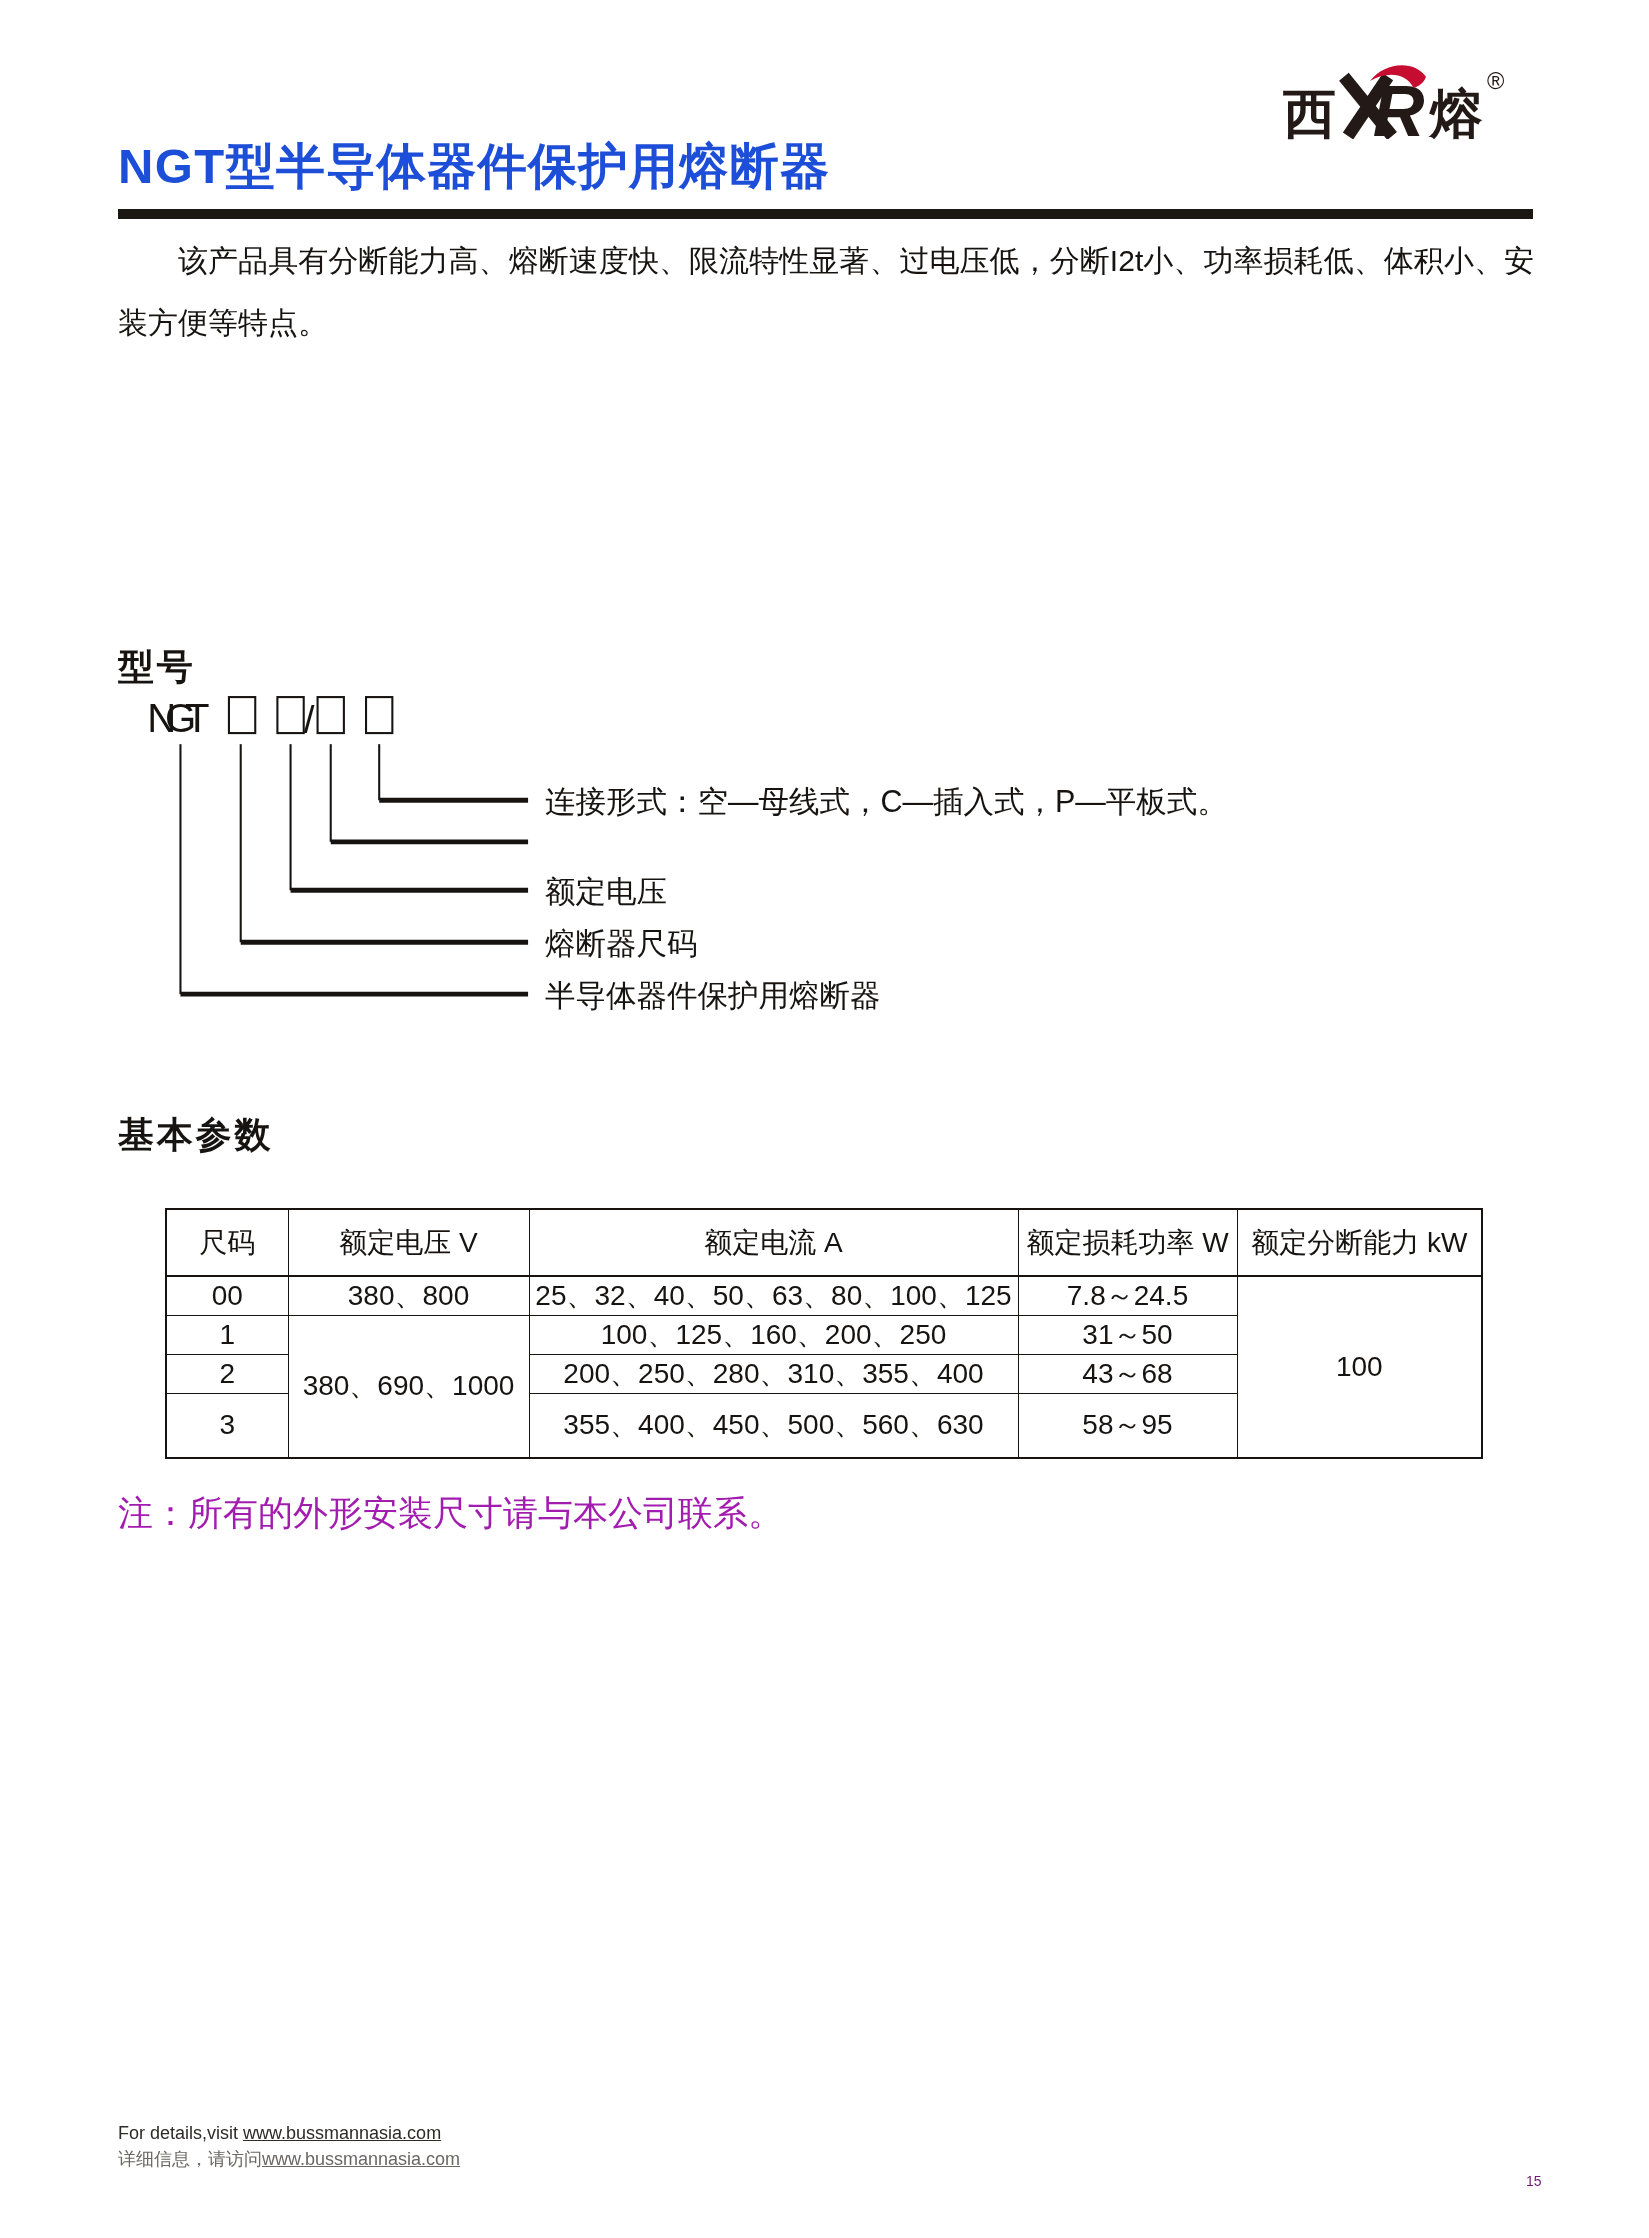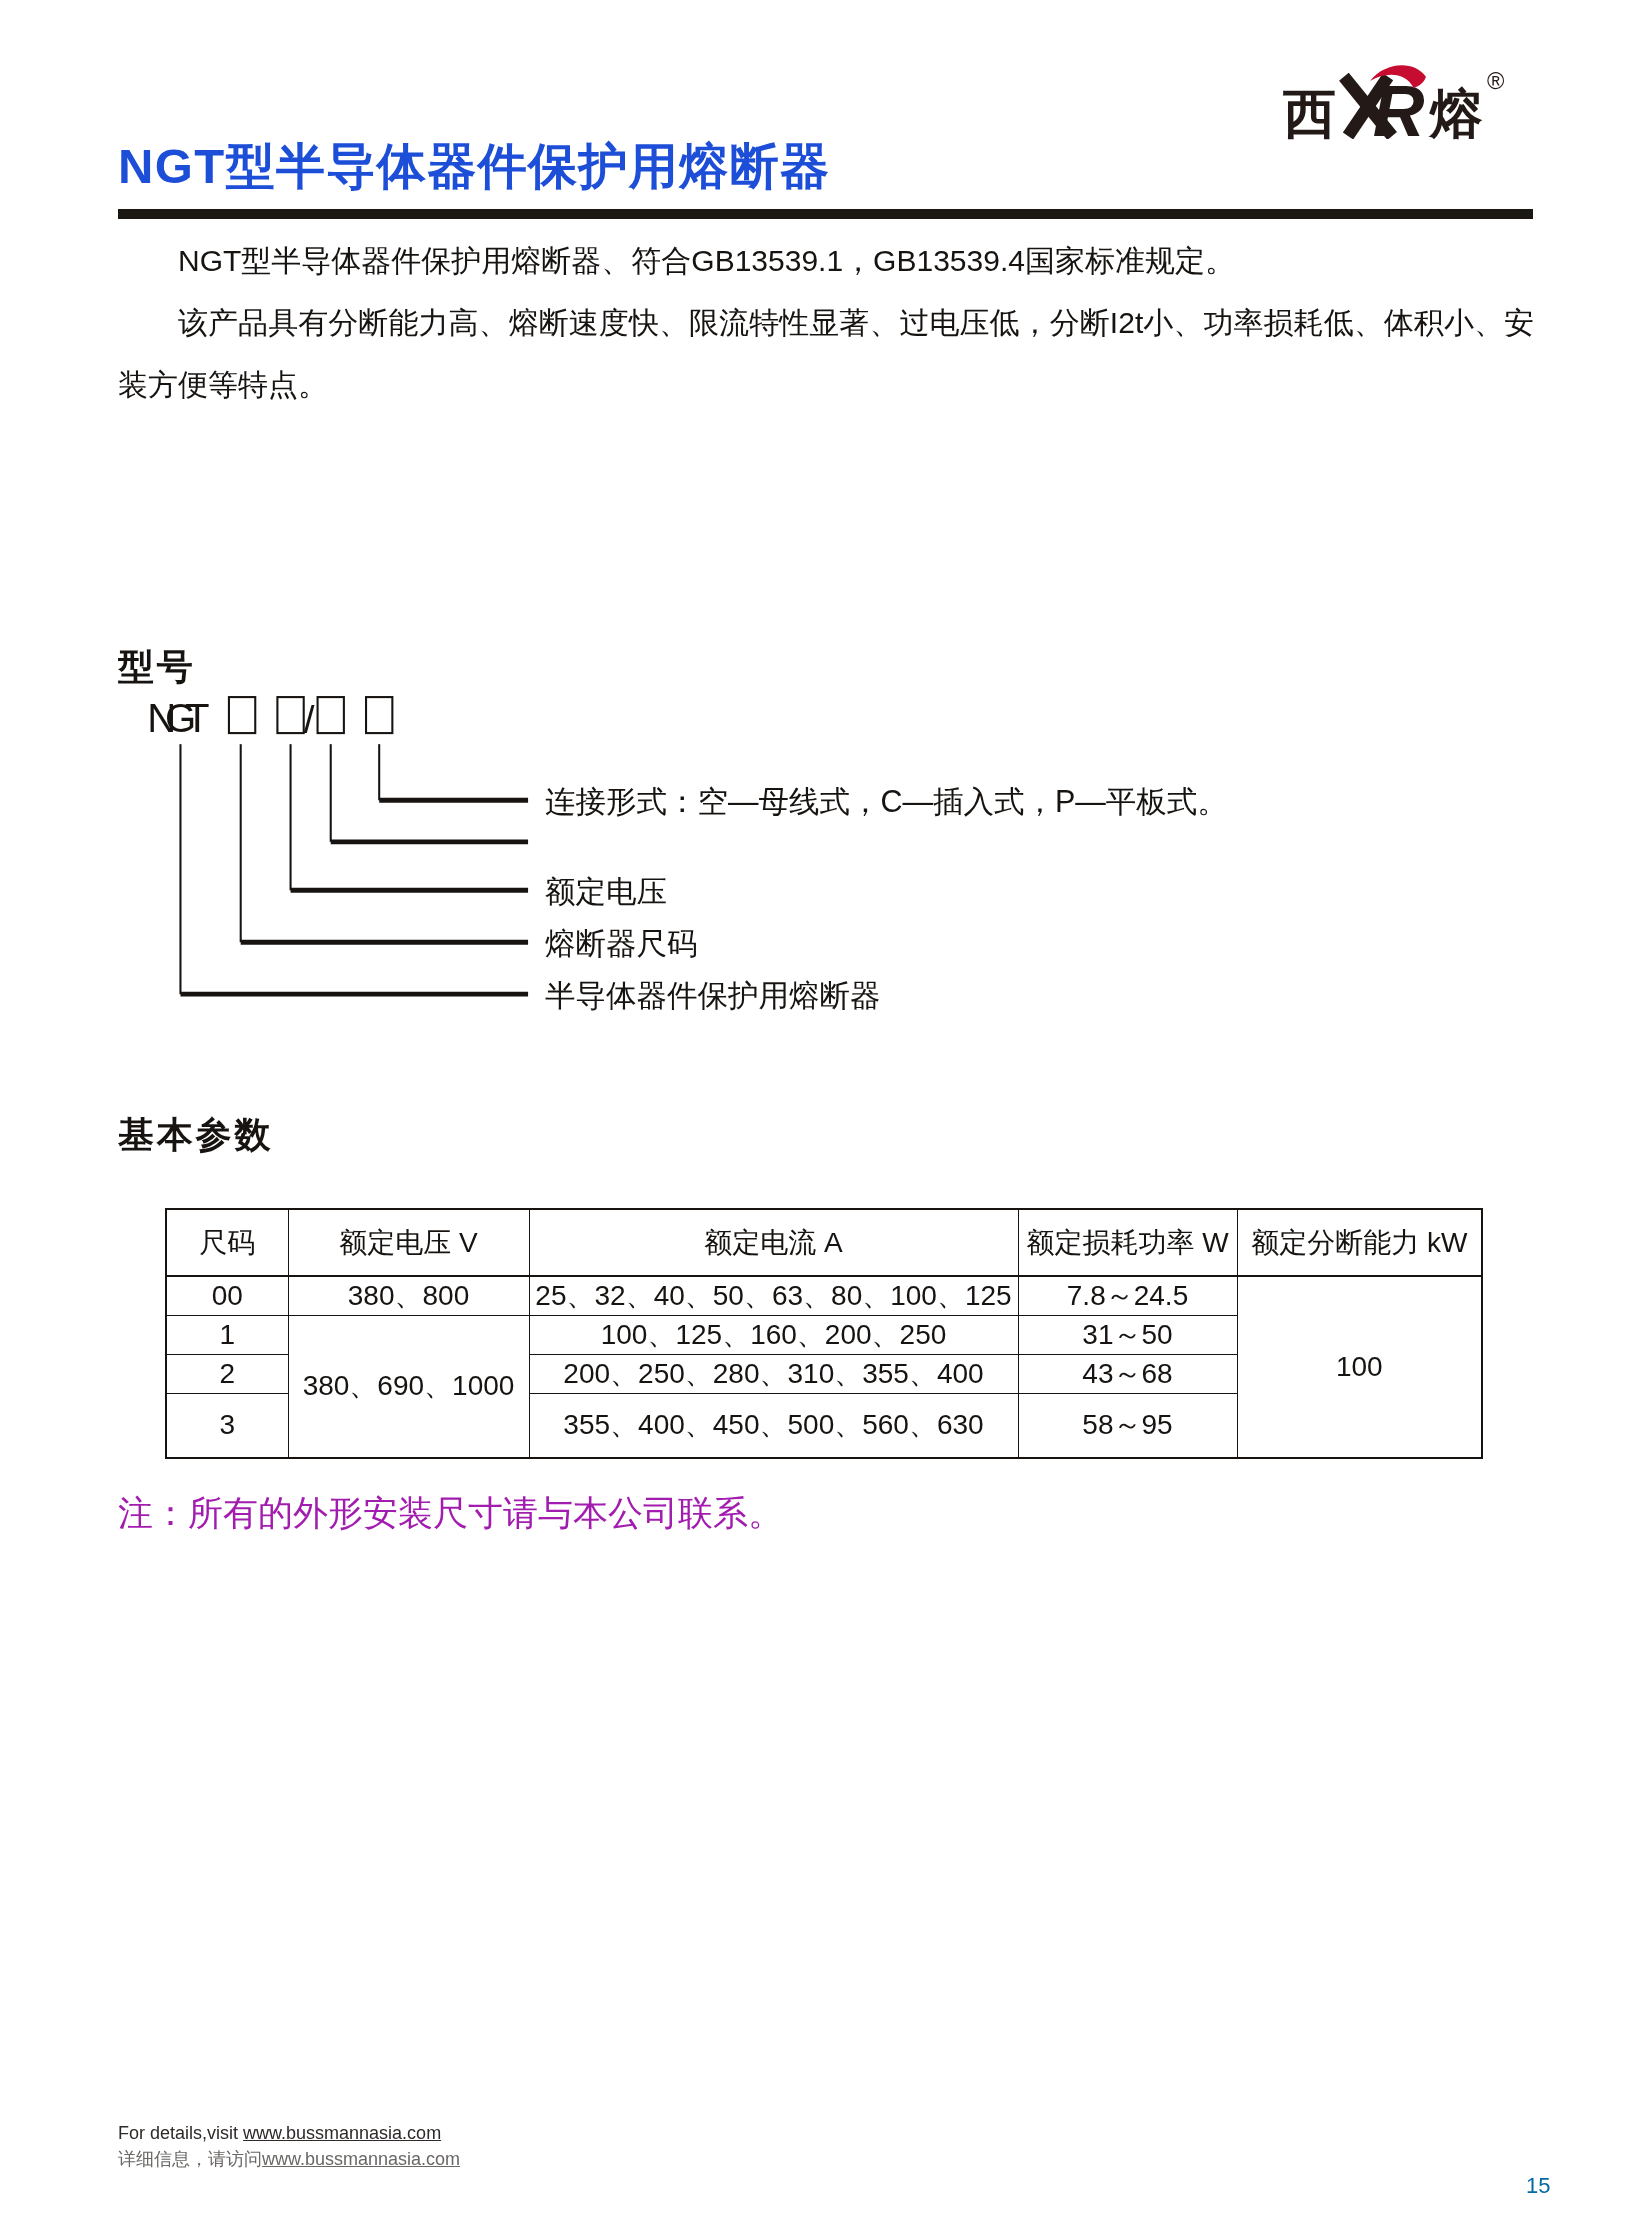--- a/index.html
+++ b/index.html
@@ -151,22 +151,22 @@
     font-size: 18px;
     line-height: 26px;
   }
   .footer-en { color: #2d2a28; }
   .footer-cn { color: #6a6765; }
   .footer a { color: inherit; text-decoration: underline; cursor: pointer; }
   .page-num {
     position: absolute;
     left: 1526px;
     top: 2173px;
-    font-size: 22px;
-    color: #0369a1;
+    font-size: 14px;
+    color: #701a75;
     text-align: center;
   }
 </style>
 </head>
 <body>
 
 <div class="page">
 
   <div class="logo">
     <span class="logo-cjk">西</span>
@@ -177,21 +177,20 @@
       <path d="M48 30 C 70 2, 112 0, 129 24 C 127 32, 119 38, 111 40 C 100 18, 72 16, 48 30 Z" fill="#c60c30"></path>
     </svg>
     <span class="logo-cjk">熔</span>
     <span class="logo-reg">®</span>
   </div>
 
   <h1 class="title">NGT型半导体器件保护用熔断器</h1>
   <div class="title-rule"></div>
 
   <div class="intro">
-    <p>NGT型半导体器件保护用熔断器、符合GB13539.1，GB13539.4国家标准规定。</p>
     <p>该产品具有分断能力高、熔断速度快、限流特性显著、过电压低，分断I2t小、功率损耗低、体积小、安装方便等特点。</p>
   </div>
 
   <h2 class="sec-heading sec-model">型号</h2>
 
   <div class="diagram">
     <svg width="1219" height="367" viewBox="0 0 1760 530">
       <text x="42" y="66" font-size="58" font-weight="400" textLength="90" font-family="Liberation Sans, DejaVu Sans, sans-serif" fill="#171310">NGT</text>
       <rect x="160" y="16" width="38" height="52" fill="none" stroke="#171310" stroke-width="3"></rect>
       <rect x="230" y="16" width="38" height="52" fill="none" stroke="#171310" stroke-width="3"></rect>

